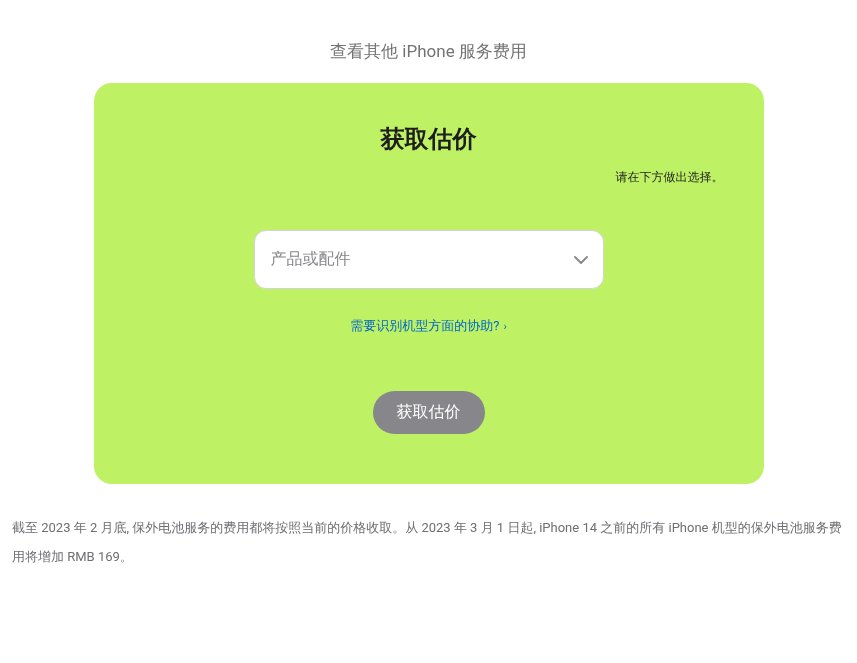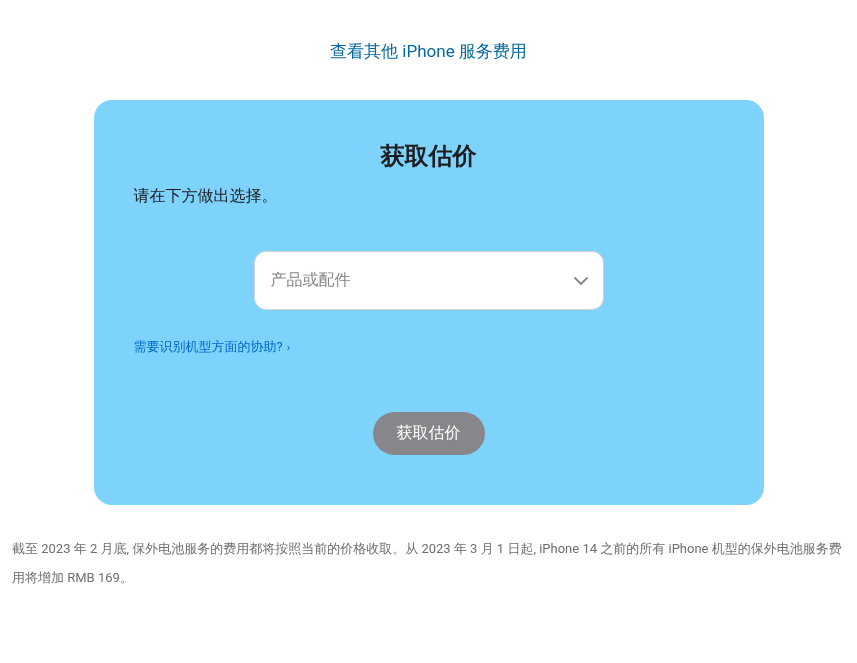--- a/index.html
+++ b/index.html
@@ -12,43 +12,43 @@
       background: #ffffff;
       width: 857px;
       height: 663px;
       color: #1d1d1f;
     }
     .container {
       padding: 40px 10px 20px 10px;
     }
     .top-link {
       text-align: center;
-      color: #0369a1;
+      color: #737373;
       font-size: 17px;
       font-weight: 400;
-      margin-bottom: 37px;
+      margin-bottom: 20px;
       cursor: pointer;
     }
     .card {
-      background: #7dd3fc;
+      background: #bef264;
       border-radius: 18px;
       padding: 40px 40px 50px 40px;
       max-width: 670px;
       margin: 0 auto 30px auto;
     }
     .card-title {
       font-size: 24px;
       font-weight: 600;
       text-align: center;
       color: #1d1d1f;
       margin-bottom: 14px;
     }
     .card-subtitle {
-      font-size: 16px;
-      text-align: left;
+      font-size: 12px;
+      text-align: right;
       color: #1d1d1f;
       margin-bottom: 44px;
     }
     .select-wrapper {
       position: relative;
       max-width: 350px;
       margin: 0 auto 28px auto;
     }
     .select-box {
       width: 100%;
@@ -70,20 +70,21 @@
       top: 50%;
       transform: translateY(-50%);
       pointer-events: none;
     }
     .chevron svg {
       width: 14px;
       height: 8px;
       display: block;
     }
     .help-link {
+      text-align: center;
       color: #0066cc;
       font-size: 13px;
       margin-bottom: 56px;
       cursor: pointer;
     }
     .help-link .arrow {
       margin-left: 4px;
       font-size: 11px;
     }
     .submit-btn {

